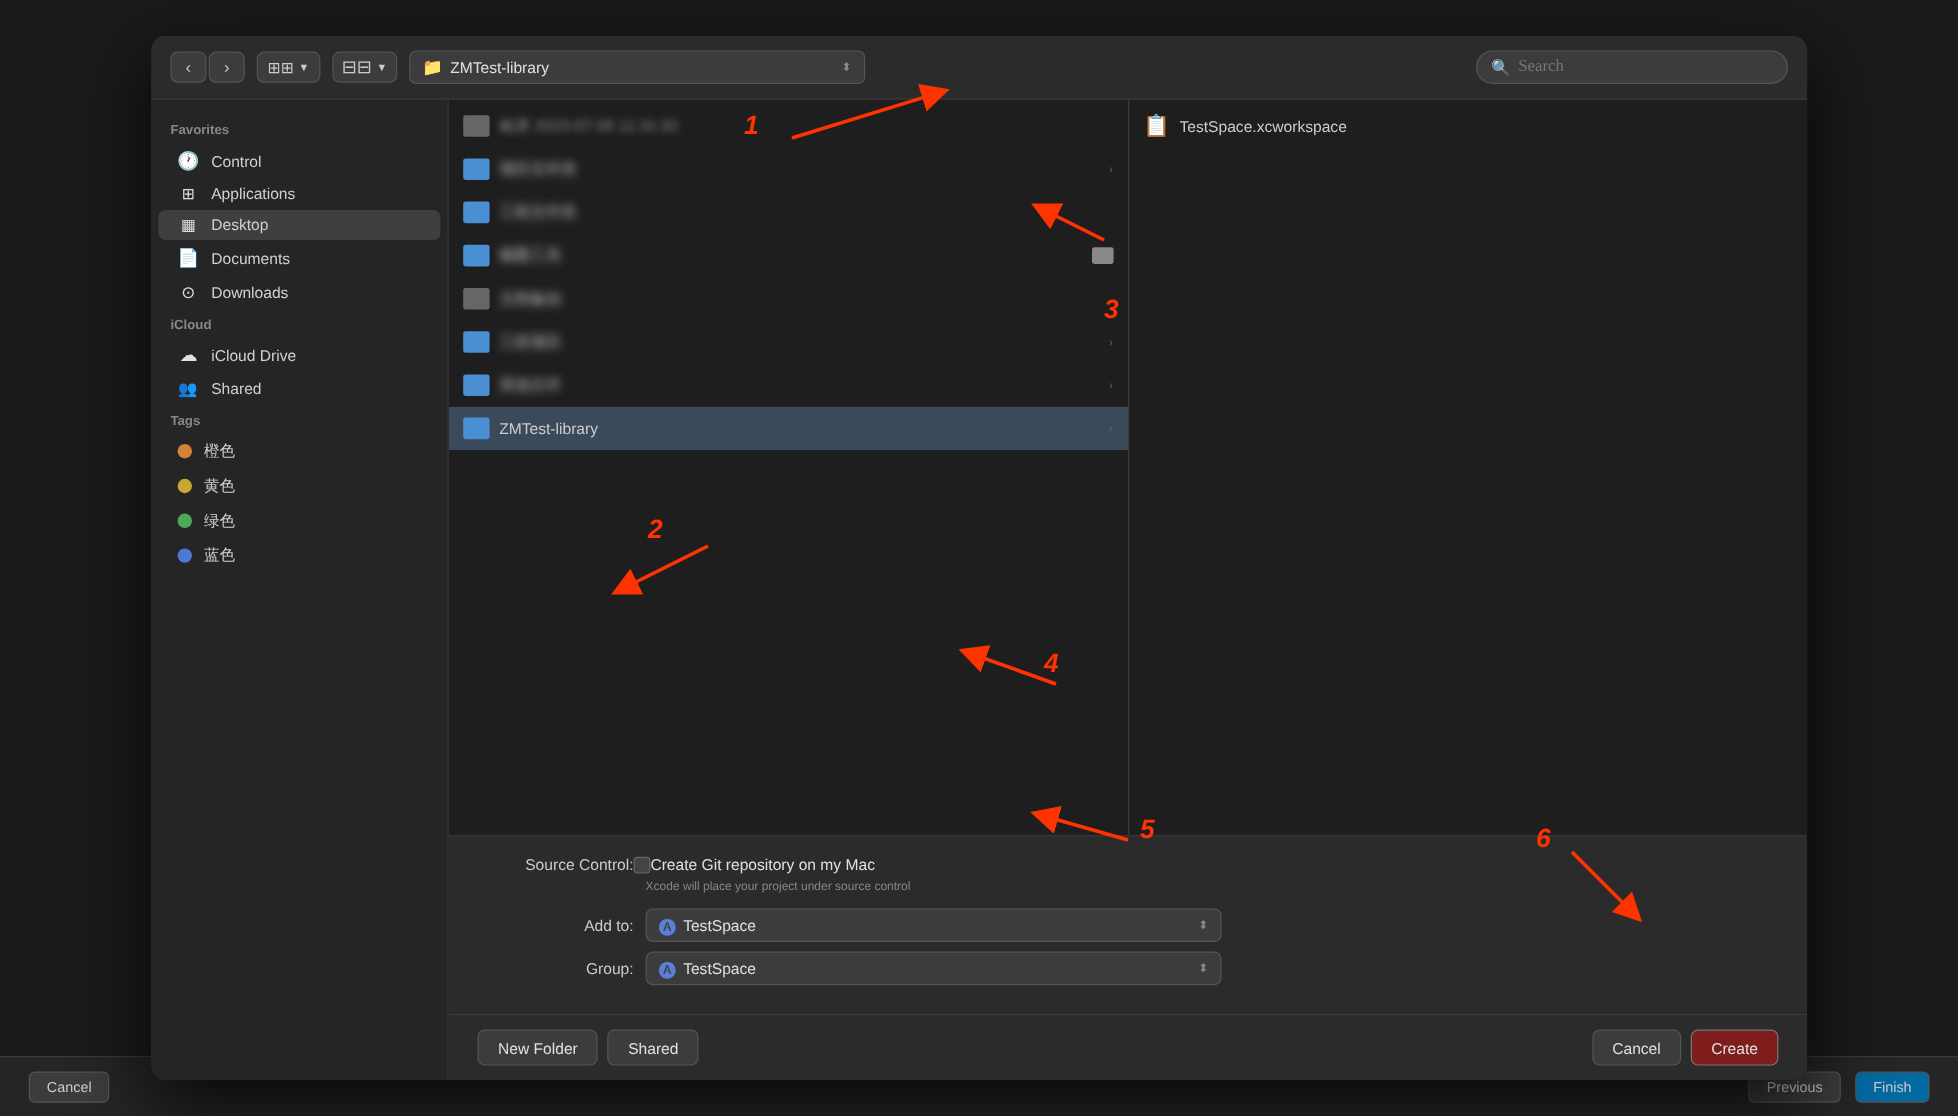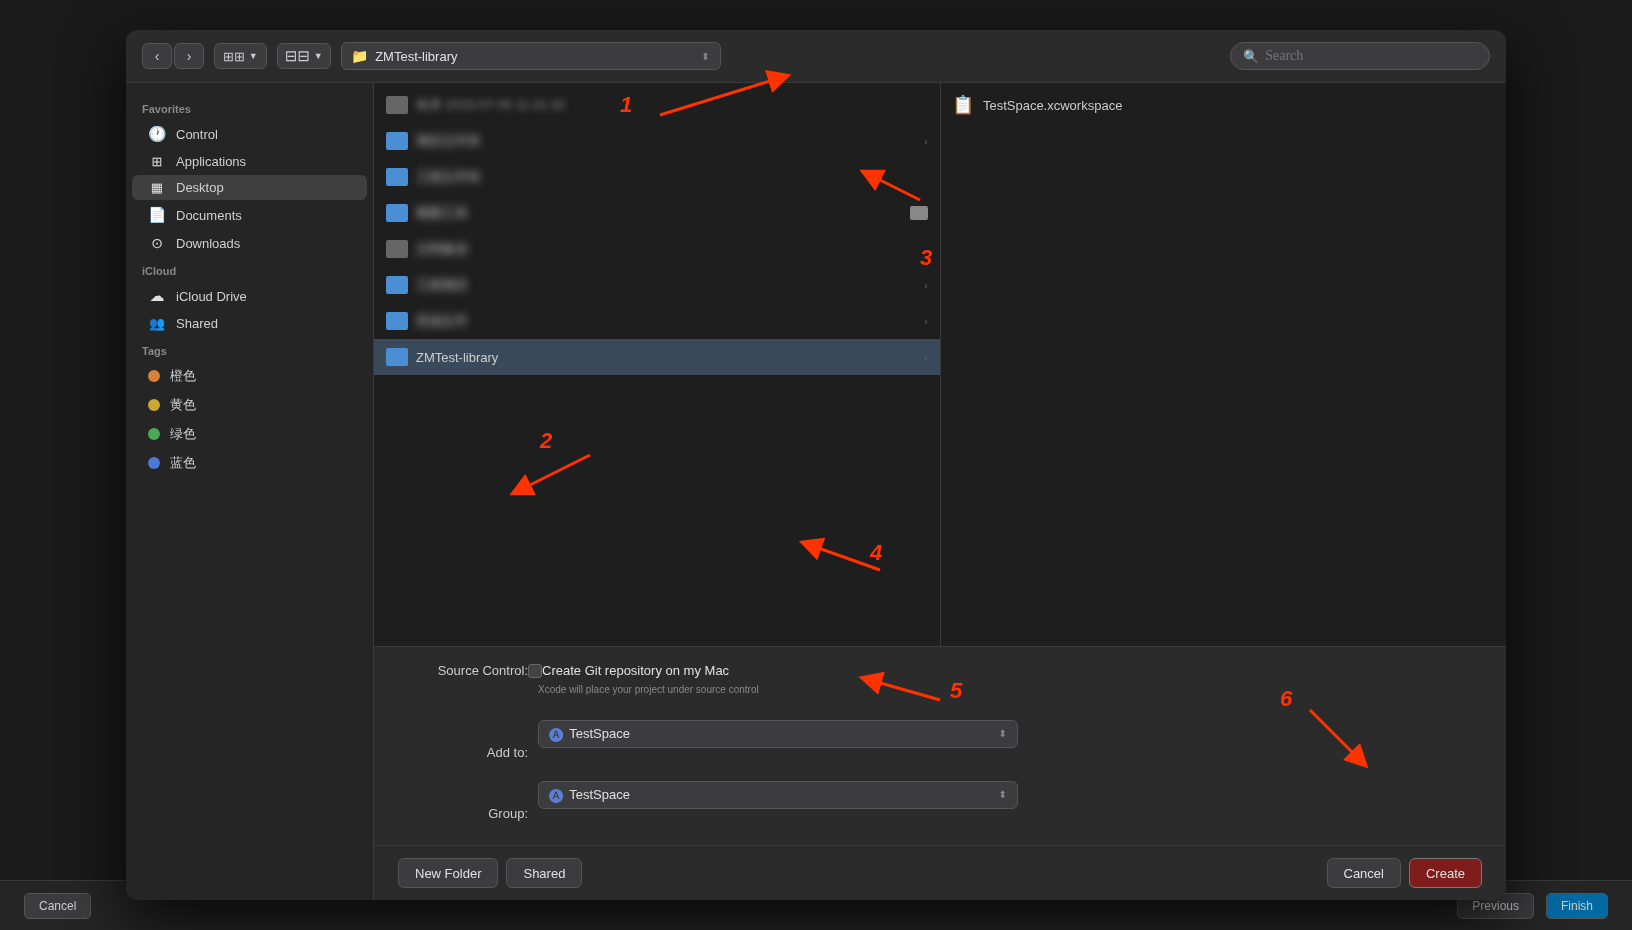--- a/index.html
+++ b/index.html
@@ -287,21 +287,20 @@
       align-items: center;
       gap: 10px;
       margin-bottom: 8px;
     }
 
     .form-label {
       font-size: 13px;
       color: #ccc;
       min-width: 130px;
       text-align: right;
-      margin-top: 38px;
     }
 
     .form-select {
       flex: 1;
       max-width: 480px;
       height: 28px;
       background: #3c3c3e;
       border: 1px solid #555;
       border-radius: 6px;
       display: flex;

